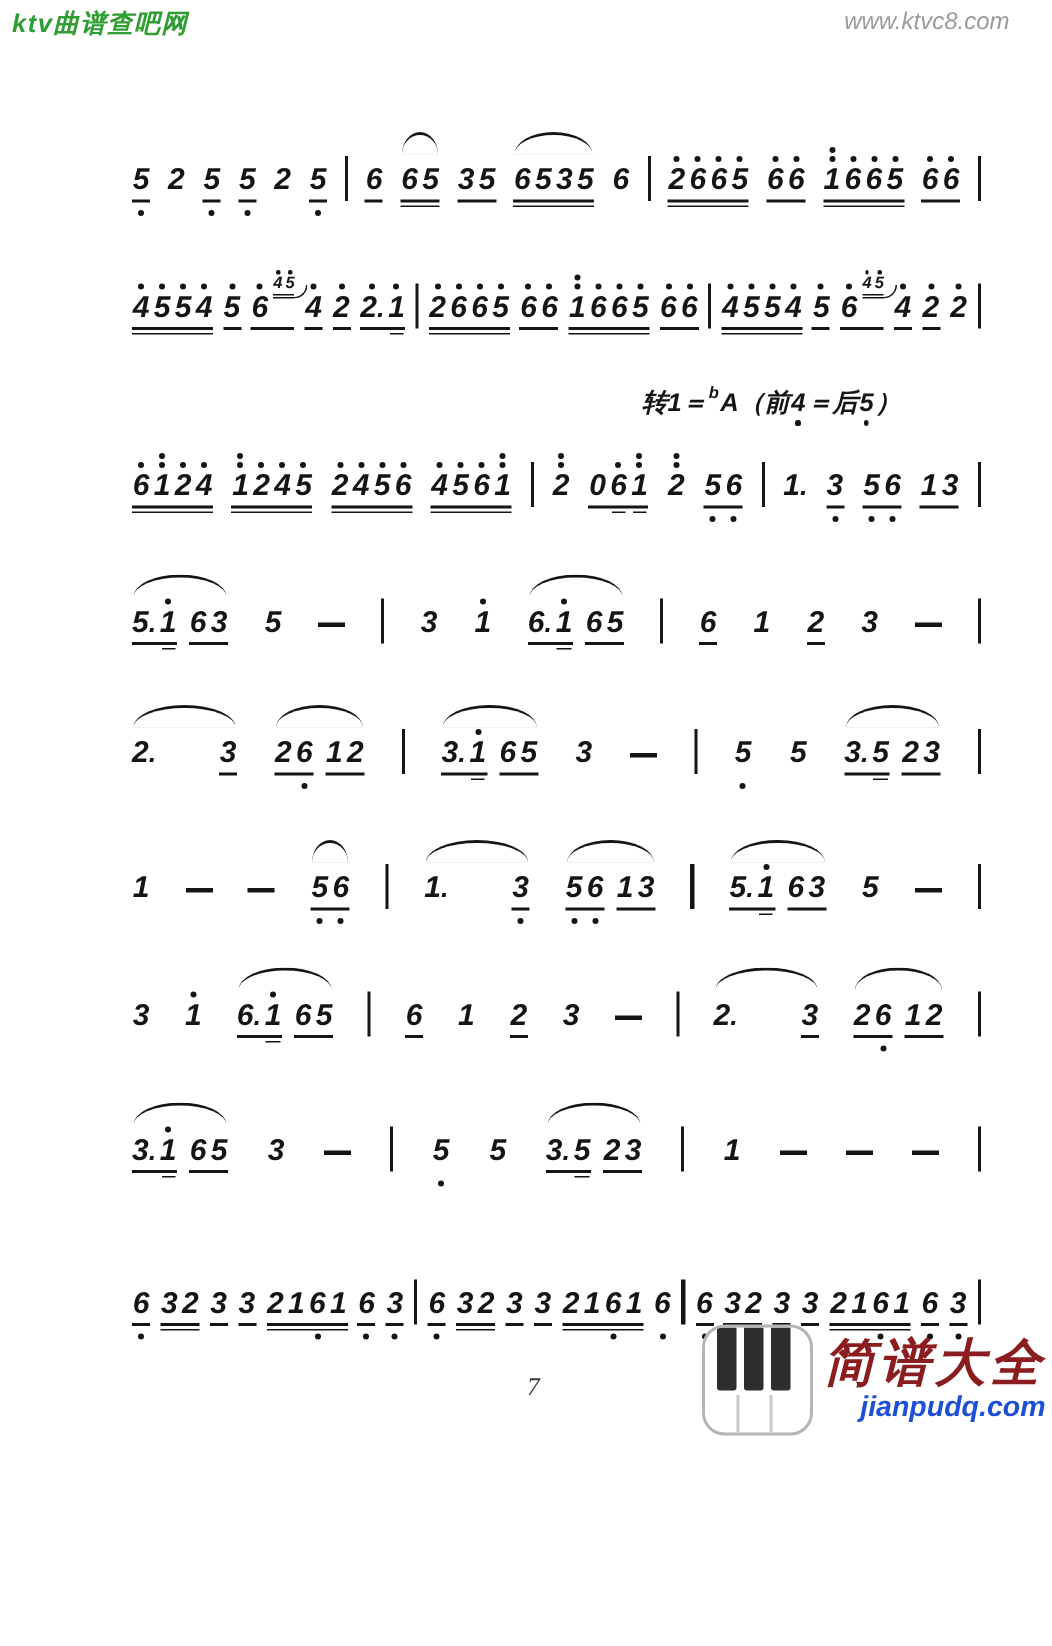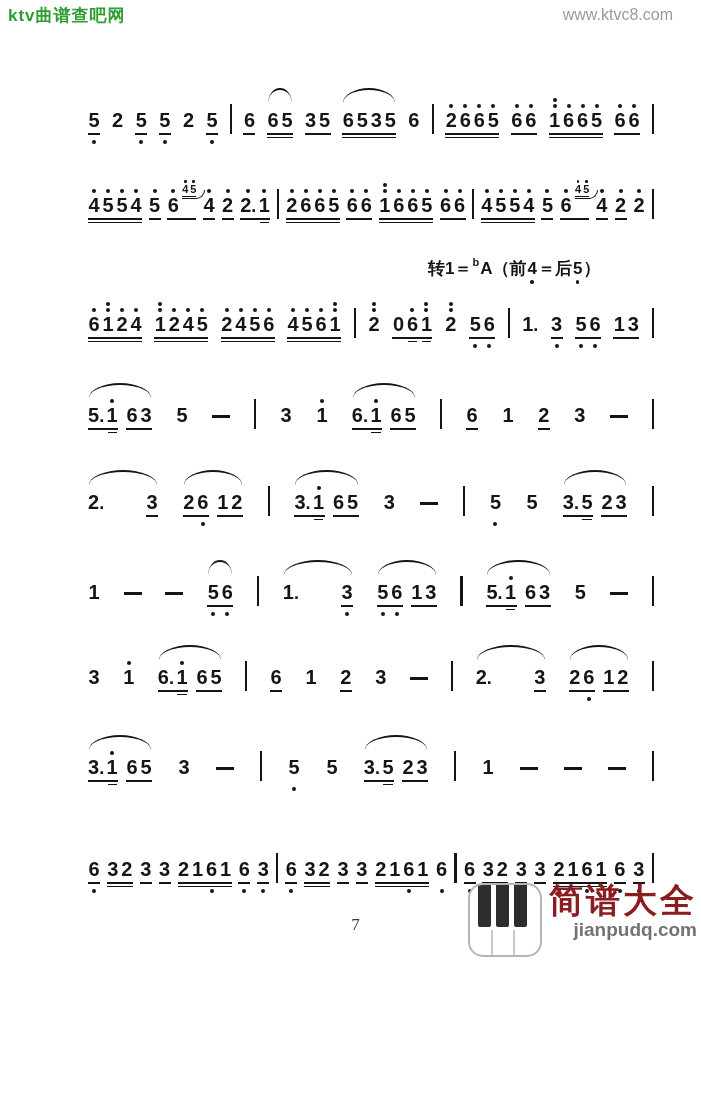--- a/index.html
+++ b/index.html
@@ -1,17 +1,17 @@
 <!DOCTYPE html>
 <html><head>
 <meta charset="utf-8">
 <style>
   html,body{margin:0;padding:0;background:#fff;}
   #page{position:relative;width:701px;height:959px;background:#ffffff;overflow:hidden;
-        font-family:"Liberation Sans",sans-serif;color:#151515;}
+        font-family:"Liberation Sans",sans-serif;color:#151515;font-style:italic;}
   
   .hleft{position:absolute;left:8px;top:4px;font-weight:bold;font-size:17px;color:#2f9e32;letter-spacing:1px;}
   .hright{position:absolute;right:28px;top:6px;font-size:16px;color:#9b9b9b;}
   
   .line{position:absolute;left:88px;width:566px;display:flex;justify-content:space-between;align-items:flex-start;}
   .note{display:inline-flex;flex-direction:column;align-items:center;position:relative;min-width:12px;height:50px;}
   .da{height:12px;display:flex;flex-direction:column;justify-content:flex-end;align-items:center;gap:2px;}
   .dot{width:4px;height:4px;border-radius:50%;background:#151515;}
   .dg{height:24px;font-weight:bold;font-size:20px;line-height:24px;white-space:nowrap;}
   .aug{font-weight:bold;font-size:18px;}
@@ -39,29 +39,29 @@
   .annotation{position:absolute;left:428px;top:258px;display:flex;align-items:flex-start;font-weight:bold;font-size:17px;white-space:nowrap;}
   .ann-t{line-height:22px;}
   .ann-sup{font-size:11px;line-height:11px;position:relative;top:-1px;margin:0 1px;}
   .ann-n{display:inline-flex;flex-direction:column;align-items:center;margin:0 1px;}
   .ann-d{font-size:17px;line-height:22px;font-weight:bold;}
   .ann-dot{width:3.5px;height:3.5px;border-radius:50%;background:#151515;margin-top:0px;}
   
   .pageno{position:absolute;left:10px;right:0;top:915px;text-align:center;
           font-family:"Liberation Serif",serif;font-size:17px;color:#3a3a3a;}
   
-  .footer{position:absolute;right:4px;bottom:2px;display:flex;align-items:flex-start;gap:7px;}
+  .footer{position:absolute;right:4px;bottom:2px;display:flex;align-items:center;gap:7px;}
   .piano-icon{width:70px;height:70px;border:2.5px solid #b5b5b5;border-radius:15px;background:#fff;position:relative;overflow:hidden;flex:0 0 auto;}
   .bk{position:absolute;top:0;width:13px;height:42px;background:#2d2d2d;border-radius:0 0 2px 2px;}
   .bk1{left:8px;}.bk2{left:26px;}.bk3{left:44px;}
   .wd{position:absolute;bottom:0;width:1.5px;height:25px;background:#c9c9c9;}
   .wd1{left:21px;}.wd2{left:43px;}
   .brand{display:flex;flex-direction:column;line-height:1;}
   .brand-name{font-weight:bold;font-size:34px;color:#8b1d20;letter-spacing:3px;}
-  .brand-domain{font-weight:bold;font-size:19px;color:#737373;margin-top:3px;align-self:flex-end;}
+  .brand-domain{font-weight:bold;font-size:19px;color:#1d4ed8;margin-top:3px;align-self:flex-end;}
 </style>
 </head>
 <body>
 
 <div id="page">
   <div class="hleft">ktv曲谱查吧网</div>
   <div class="hright">www.ktvc8.com</div>
 
   <div class="annotation">
       <span class="ann-t">转</span>

